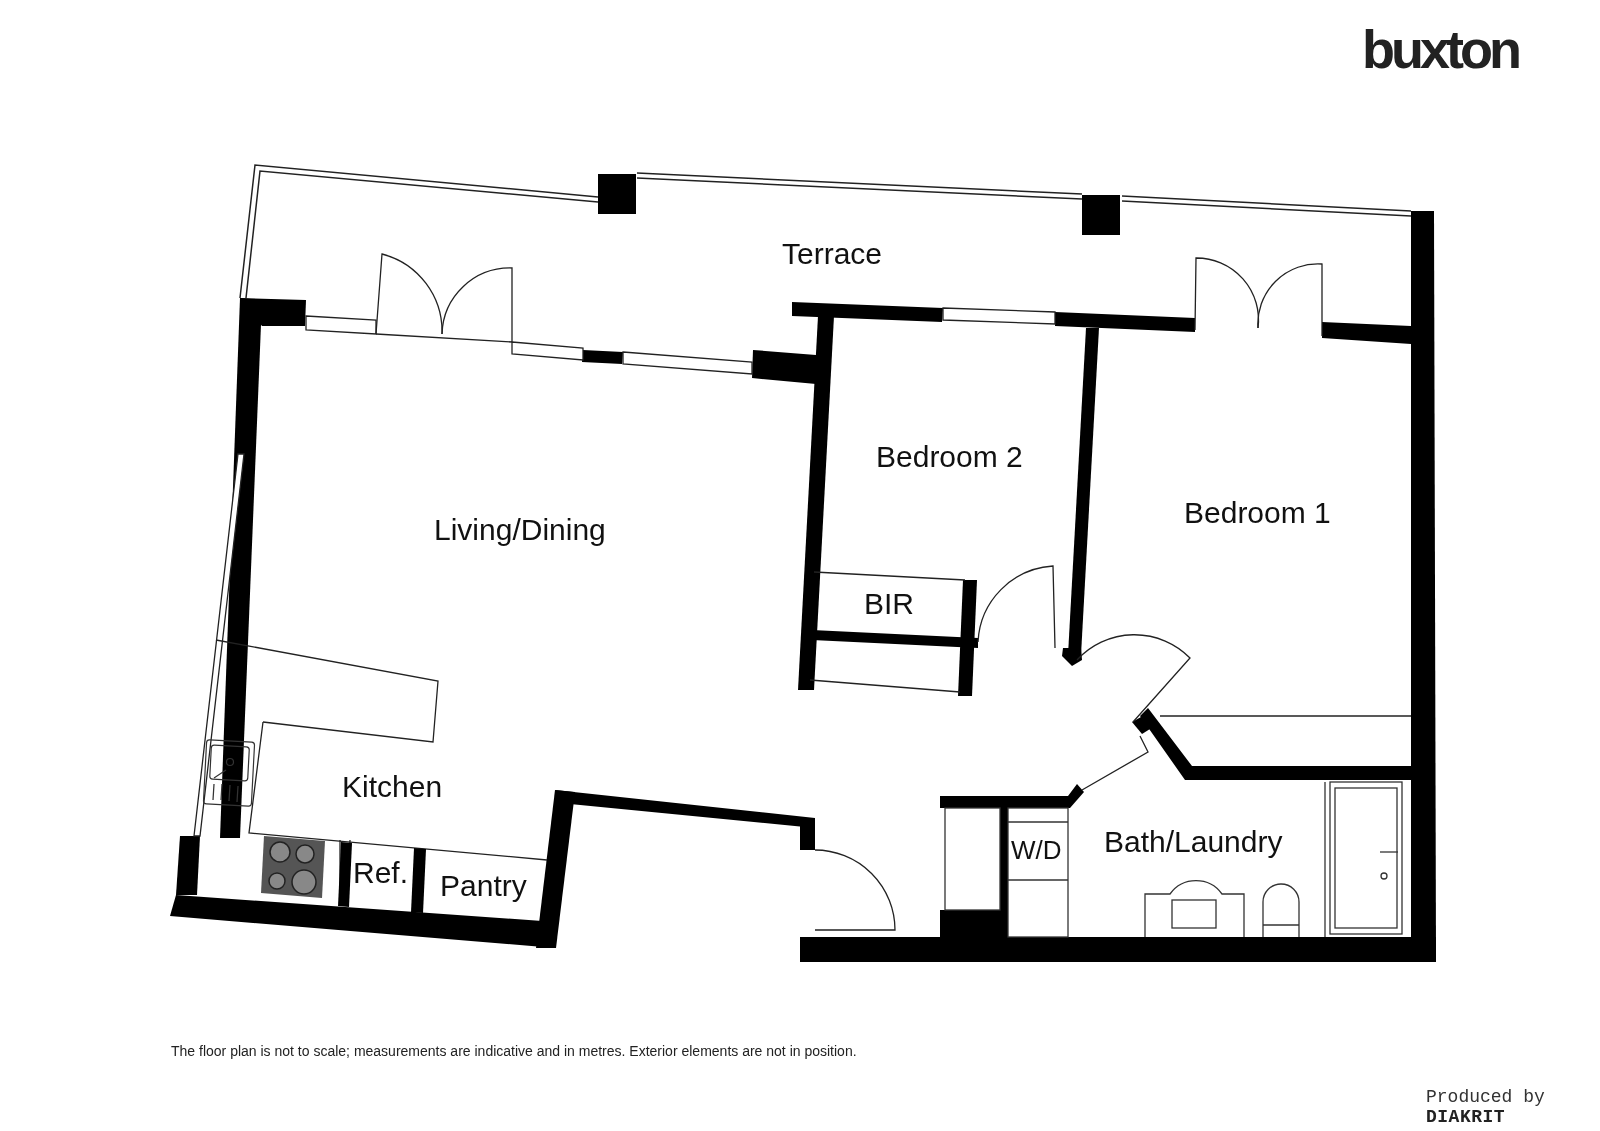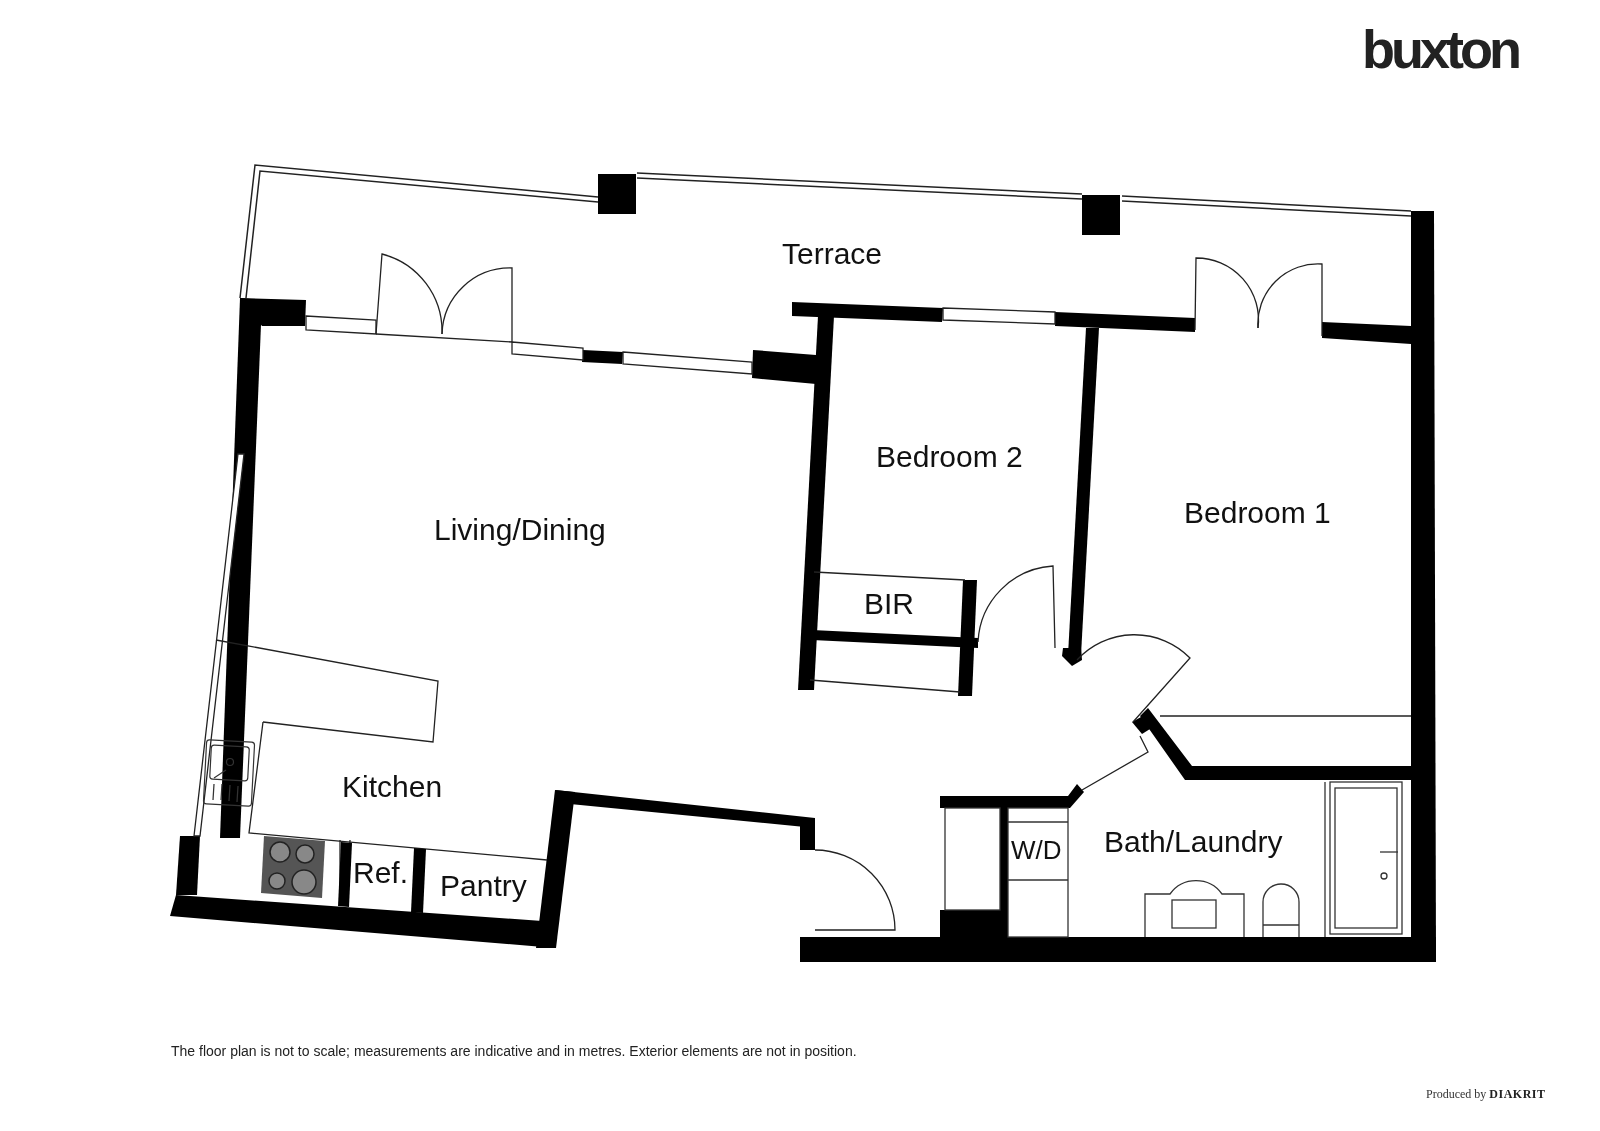--- a/index.html
+++ b/index.html
@@ -2,21 +2,21 @@
 <html><head>
 <meta charset="utf-8">
 <style>
   html,body{margin:0;padding:0;background:#ffffff;}
   body{width:1600px;height:1131px;position:relative;overflow:hidden;font-family:"Liberation Sans",sans-serif;}
   #plan{position:absolute;left:0;top:0;width:1600px;height:1131px;}
   .room-label{font-family:"Liberation Sans",sans-serif;font-size:30px;fill:#111;}
   .small-label{font-family:"Liberation Sans",sans-serif;font-size:26px;fill:#111;}
   .logo{position:absolute;left:1362px;top:22px;font-family:"Liberation Sans",sans-serif;font-weight:bold;font-size:54px;letter-spacing:-4px;color:#222;line-height:1;}
   .disclaimer{position:absolute;left:171px;top:1044px;font-size:14px;color:#222;line-height:15px;font-family:"Liberation Sans",sans-serif;}
-  .credit{position:absolute;left:1426px;top:1087px;font-size:12px;color:#333;font-family:Liberation Serif, serif;}
+  .credit{position:absolute;left:1426px;top:1087px;font-size:18px;color:#333;font-family:Liberation Mono, monospace;}
   .credit b{font-weight:bold;color:#222;letter-spacing:.5px;}
 </style>
 </head>
 <body>
 
 <div class="logo">buxton</div>
 
 <svg id="plan" viewBox="0 0 1600 1131" xmlns="http://www.w3.org/2000/svg">
 
   <g fill="none" stroke="#222" stroke-width="1.5">

